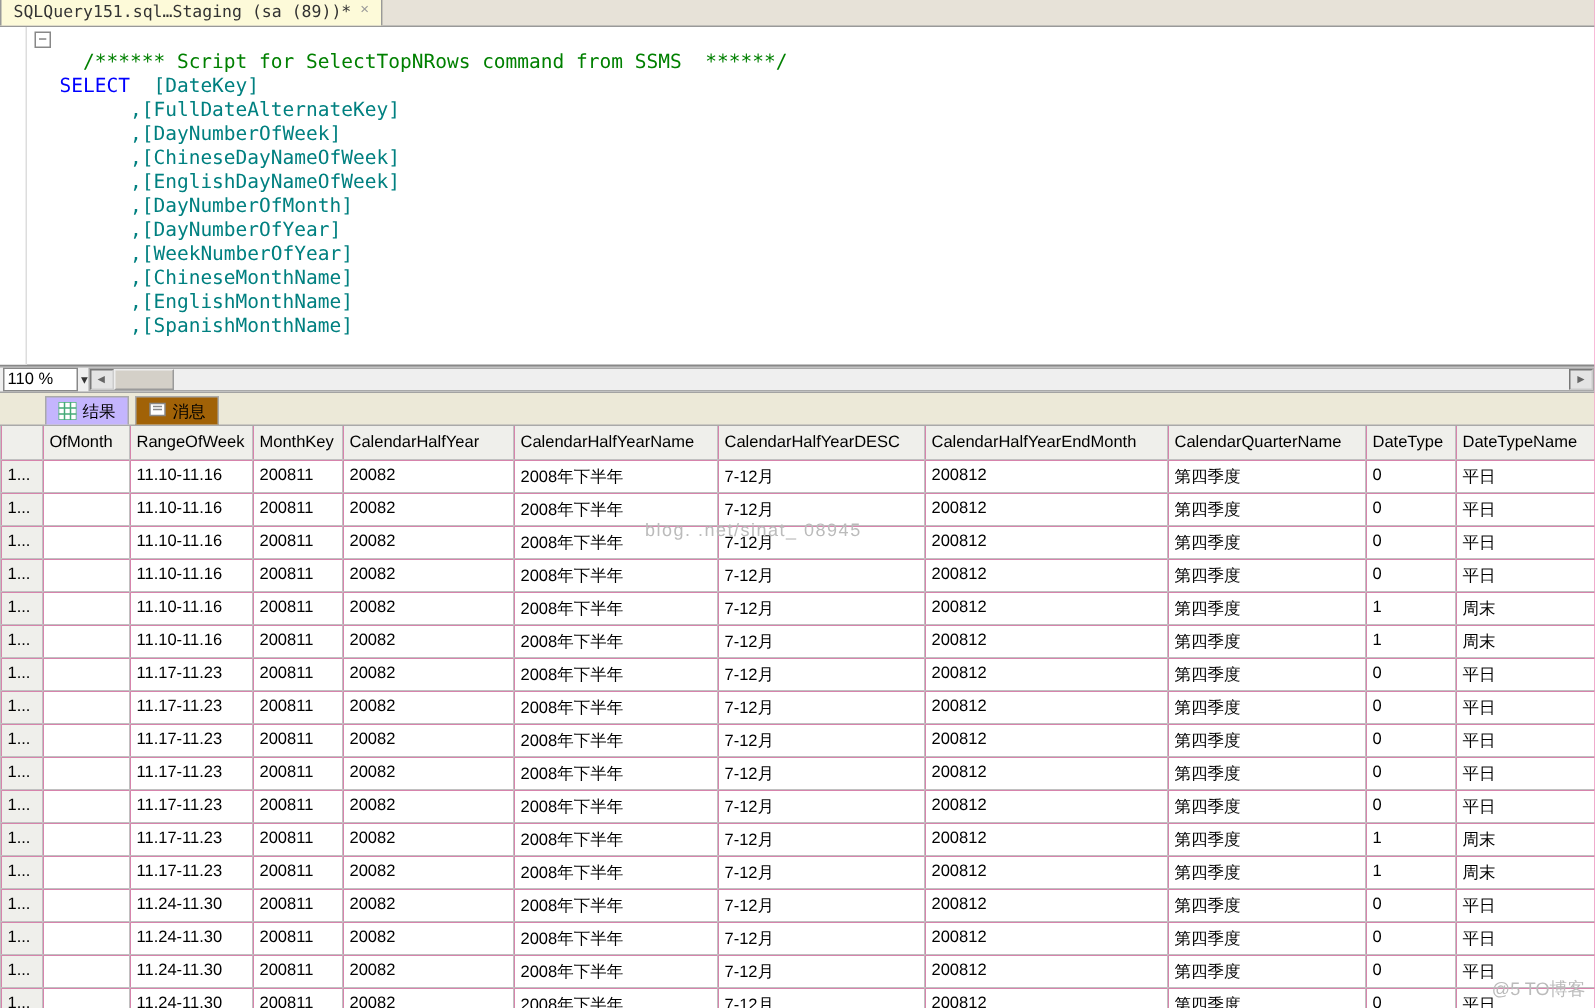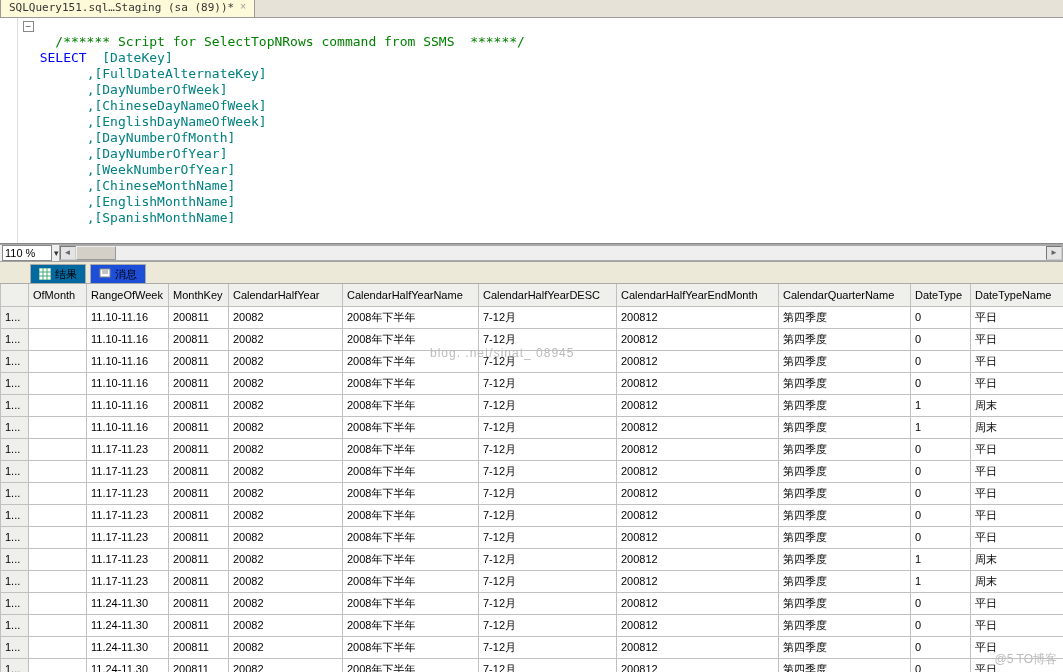--- a/index.html
+++ b/index.html
@@ -15,22 +15,22 @@
   .editor .teal { color: #008080; }
   .outline { position: absolute; left: 23px; top: 3px; width: 11px; height: 11px; border: 1px solid #888; background: #fff; text-align: center; line-height: 9px; font-size: 10px; color: #555; }
   .zoom-row { display: flex; align-items: center; height: 18px; border-top: 1px solid #a9a9a9; border-bottom: 1px solid #a3a3a3; background: #efefef; }
   .zoom { width: 50px; height: 16px; font-size: 11px; text-align: left; padding: 0 2px; background: #fff; border: 1px solid #888; margin: 0 2px; }
   .zoom-arrow { font-size: 9px; color: #333; }
   .hsb { flex: 1; height: 16px; background: #e8e8e8; border: 1px solid #a9a9a9; display: flex; }
   .hsb .btn { width: 16px; background: #e4e4e4; border: 1px inset #ccc; text-align: center; font-size: 8px; color: #666; line-height: 12px; }
   .hsb .track { flex: 1; background: #efefef; position: relative; }
   .hsb .thumb { position: absolute; left: 0; top: 0; bottom: 0; width: 40px; background: #d4d0c8; border: 1px outset #eee; }
   .result-tabs { display: flex; align-items: flex-end; height: 22px; background: #ece9d8; border-bottom: 1px solid #a9a9a9; padding: 2px 6px 0 30px; gap: 4px; }
-  .result-tabs .rtab { display: flex; align-items: center; gap: 4px; padding: 1px 8px; background: #1d4ed8; border: 1px solid #a9a9a9; border-bottom: none; height: 19px; }
-  .result-tabs .rtab.active { background: #0369a1; }
+  .result-tabs .rtab { display: flex; align-items: center; gap: 4px; padding: 1px 8px; background: #a16207; border: 1px solid #a9a9a9; border-bottom: none; height: 19px; }
+  .result-tabs .rtab.active { background: #c4b5fd; }
   .icon-grid { width: 12px; height: 12px; display: inline-block; }
   .icon-grid svg, .icon-msg svg { display: block; }
   .grid-wrap { height: calc(672px - 18px - 226px - 18px - 22px); overflow: hidden; background: #ec4899; }
   table { border-collapse: collapse; width: 100%; table-layout: fixed; }
   th, td { border: 1px solid #c0c0c0; font-size: 11px; padding: 2px 4px; height: 22px; overflow: hidden; white-space: nowrap; background: #fff; text-align: left; }
   th { background: #efefeb; font-weight: normal; color: #000; border-top: none; }
   .rowhdr { background: #efefeb; width: 28px; text-align: left; padding-left: 4px; }
   col.c0 { width: 28px; }
   col.c1 { width: 58px; }
   col.c2 { width: 82px; }

